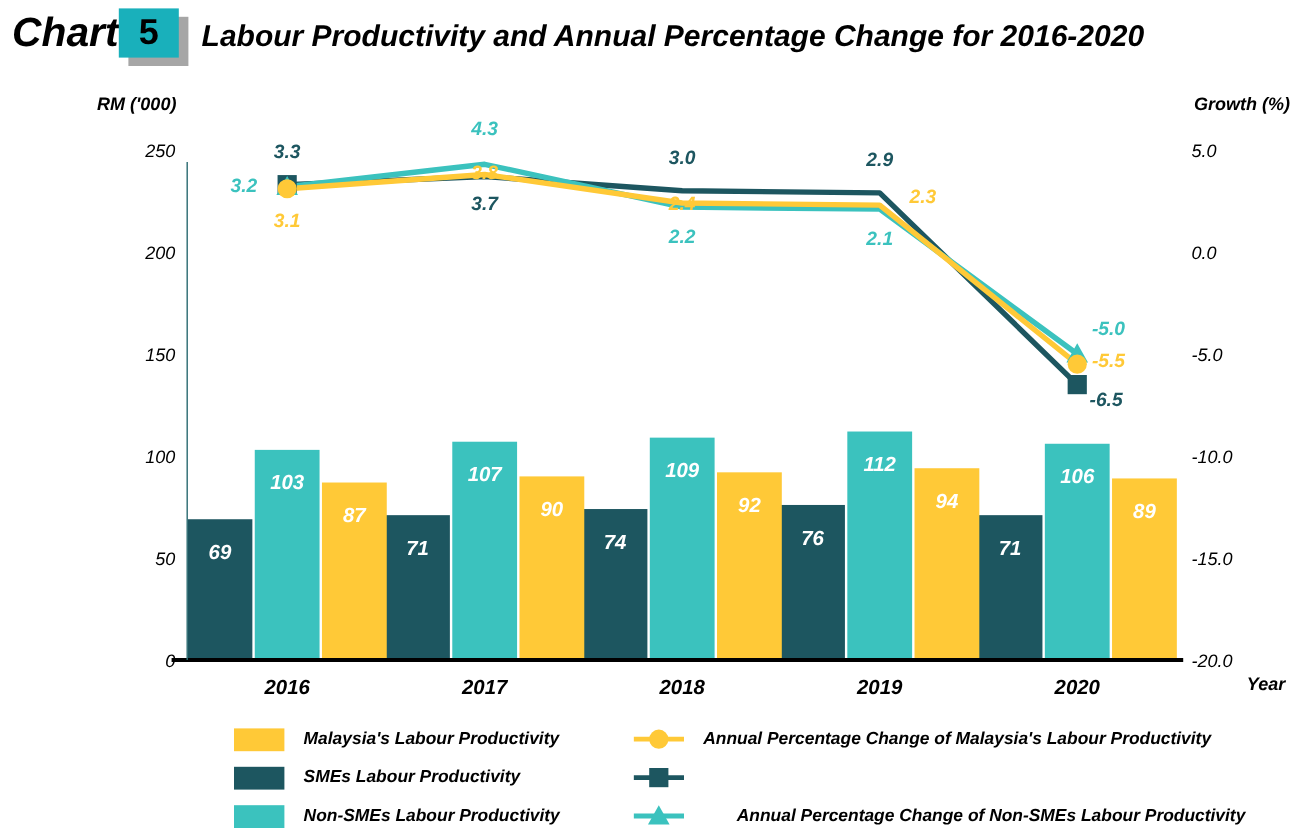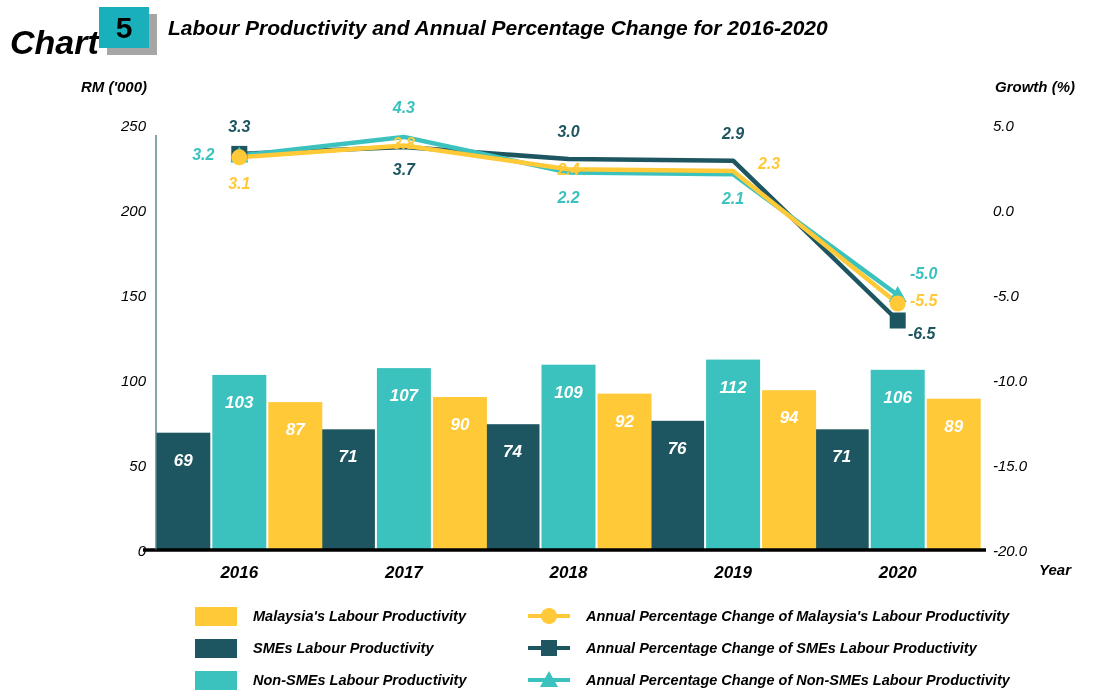--- a/index.html
+++ b/index.html
@@ -19,21 +19,21 @@
   #header {
     position: absolute;
     left: 0;
     top: 0;
     width: 1093px;
     height: 62px;
   }
   #chart-word {
     position: absolute;
     left: 10px;
-    top: 23px;
+    top: 8px;
     font-size: 34px;
     font-style: italic;
     font-weight: bold;
     color: #000000;
     letter-spacing: 0px;
   }
   #chart-number-shadow {
     position: absolute;
     left: 107px;
     top: 14px;
@@ -59,21 +59,21 @@
     text-align: center;
     font-size: 30px;
     font-weight: bold;
     color: #000000;
     font-style: normal;
   }
   #chart-title {
     position: absolute;
     left: 168px;
     top: 16px;
-    font-size: 21px;
+    font-size: 25px;
     font-weight: bold;
     font-style: italic;
     color: #000000;
     white-space: nowrap;
   }
 
   
   #plot-wrap {
     position: absolute;
     left: 0;
@@ -266,23 +266,22 @@
         </span>
         <span class="legend-text">Annual Percentage Change of  Malaysia's Labour Productivity</span>
       </div>
       <div class="legend-row" style="top: 32px;">
         <span class="legend-marker">
           <svg width="42" height="20">
             <line x1="0" y1="10" x2="42" y2="10" stroke="#1D5660" stroke-width="4"></line>
             <rect x="13" y="2" width="16" height="16" fill="#1D5660"></rect>
           </svg>
         </span>
-        <span class="legend-text">Annual Percentage Change of SMEs Labour Productivity</span>
-      </div>
-      <div class="legend-row" style="top: 64px;">
+      </div>
+      <div class="legend-row" style="top: 64px; gap: 28px;">
         <span class="legend-marker">
           <svg width="42" height="20">
             <line x1="0" y1="10" x2="42" y2="10" stroke="#3BC2BE" stroke-width="4"></line>
             <polygon points="21,1 30,17 12,17" fill="#3BC2BE"></polygon>
           </svg>
         </span>
         <span class="legend-text">Annual Percentage Change of Non-SMEs Labour Productivity</span>
       </div>
     </div>
 </div>

